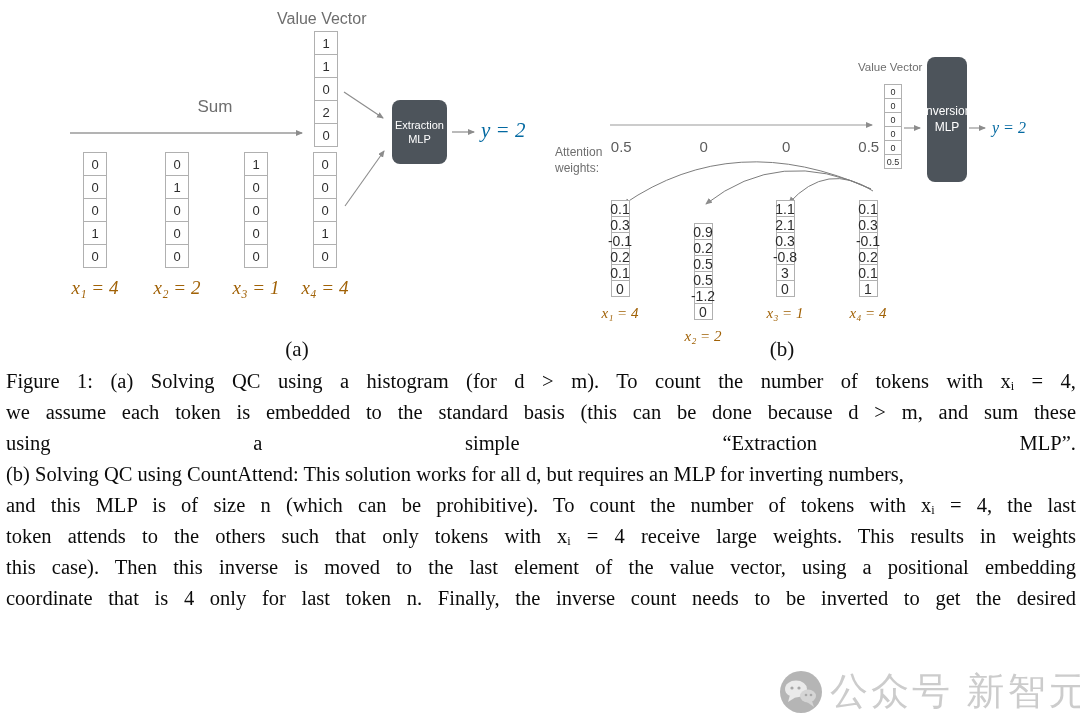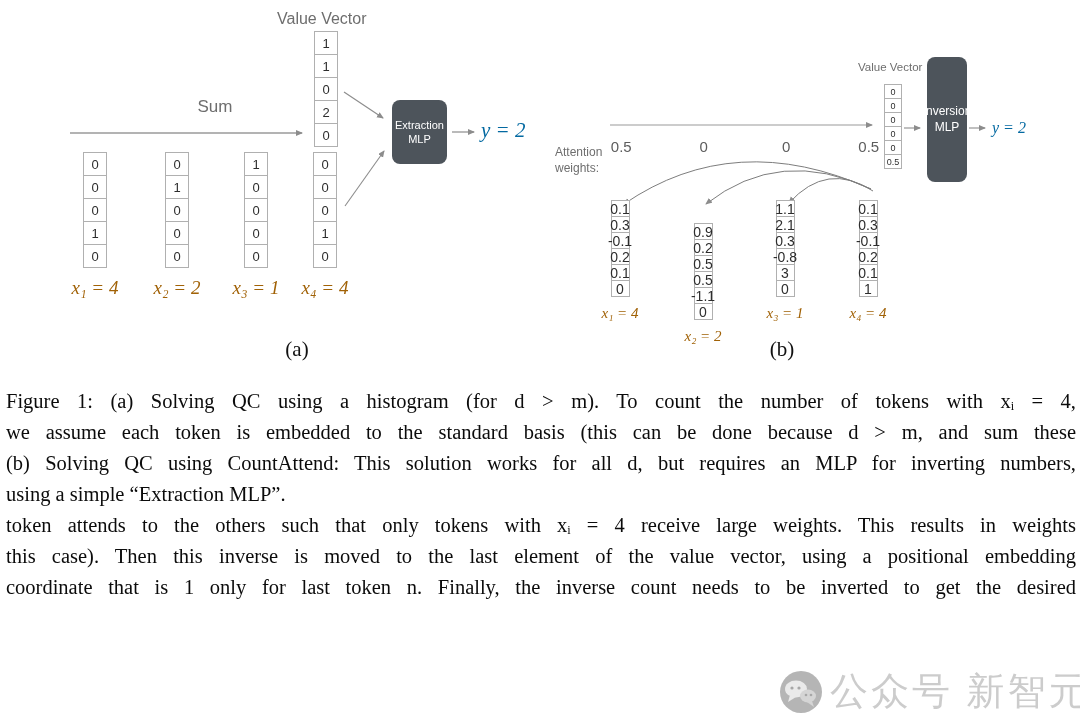--- a/index.html
+++ b/index.html
@@ -38,21 +38,21 @@
 
   .panel-tag { position:absolute; top:337px; width:60px; text-align:center;
                font-family:"Liberation Serif","DejaVu Serif",serif; font-size:21px; color:#111; }
 
   .weights-row { position:absolute; left:40px; top:138px; width:330px; display:flex; }
   .weight { width:82.5px; text-align:center; font-size:15px; color:#5d5d5d; }
 
   .out-label { position:absolute; font-family:"Liberation Serif","DejaVu Serif",serif;
                font-style:italic; color:#0369a1; }
 
-  .caption { position:absolute; left:6px; right:4px; top:386px; z-index:2;
+  .caption { position:absolute; left:6px; right:4px; top:366px; z-index:2;
              font-family:"Liberation Serif","DejaVu Serif",serif;
              font-size:20.5px; line-height:31px; color:#0b0b0b; }
   .cap-line { text-align:justify; text-align-last:justify; }
   .cap-line:nth-child(4), .cap-line:nth-child(11) { text-align-last:left; }
 
   .watermark { position:absolute; left:778px; top:666px; z-index:3; display:flex;
                align-items:center; pointer-events:none; }
   .wm-text { font-size:38px; letter-spacing:3px; color:rgba(172,172,172,0.62);
              font-family:"Liberation Sans",sans-serif; margin-left:6px; white-space:nowrap; }
 </style>
@@ -192,21 +192,21 @@
           <div class="cell cell-b">0</div>
         </div>
       <div class="serifit tok-label-b">x₁ = 4</div>
     </div>
     <div class="token-group" style="left:123px; top:200px;margin-top:23px;">
       <div class="vcol">
           <div class="cell cell-b">0.9</div>
           <div class="cell cell-b">0.2</div>
           <div class="cell cell-b">0.5</div>
           <div class="cell cell-b">0.5</div>
-          <div class="cell cell-b">-1.1</div>
+          <div class="cell cell-b">-1.2</div>
           <div class="cell cell-b">0</div>
         </div>
       <div class="serifit tok-label-b">x₂ = 2</div>
     </div>
     <div class="token-group" style="left:205px; top:200px;">
       <div class="vcol">
           <div class="cell cell-b">1.1</div>
           <div class="cell cell-b">2.1</div>
           <div class="cell cell-b">0.3</div>
           <div class="cell cell-b">-0.8</div>
@@ -226,25 +226,26 @@
         </div>
       <div class="serifit tok-label-b">x₄ = 4</div>
     </div>
 
     <div class="panel-tag" style="left:212px;">(b)</div>
   </div>
 
   <div class="caption">
       <div class="cap-line">Figure 1: (a) Solving QC using a histogram (for d &gt; m). To count the number of tokens with xᵢ = 4,</div>
       <div class="cap-line">we assume each token is embedded to the standard basis (this can be done because d &gt; m, and sum these</div>
+      <div class="cap-line">using a simple “Extraction MLP”.</div>
       <div class="cap-line">(b) Solving QC using CountAttend: This solution works for all d, but requires an MLP for inverting numbers,</div>
-      <div class="cap-line">using a simple “Extraction MLP”.</div>
+      <div class="cap-line">and this MLP is of size n (which can be prohibitive). To count the number of tokens with xᵢ = 4, the last</div>
       <div class="cap-line">token attends to the others such that only tokens with xᵢ = 4 receive large weights. This results in weights</div>
       <div class="cap-line">this case). Then this inverse is moved to the last element of the value vector, using a positional embedding</div>
-      <div class="cap-line">coordinate that is 1 only for last token n. Finally, the inverse count needs to be inverted to get the desired</div>
+      <div class="cap-line">coordinate that is 4 only for last token n. Finally, the inverse count needs to be inverted to get the desired</div>
     </div>
 
   <div class="watermark">
     <svg width="46" height="46" viewBox="0 0 46 46" style="opacity:0.75;">
       <circle cx="23" cy="23" r="21" fill="#9d9d9d"></circle>
       <ellipse cx="18" cy="20" rx="11" ry="8.5" fill="#e3e3e3"></ellipse>
       <path d="M12 26 L10 33 L18 28 z" fill="#e3e3e3"></path>
       <circle cx="14" cy="19" r="1.6" fill="#8a8a8a"></circle>
       <circle cx="21" cy="19" r="1.6" fill="#8a8a8a"></circle>
       <ellipse cx="30" cy="27" rx="8" ry="6.5" fill="#c7c7c7"></ellipse>

